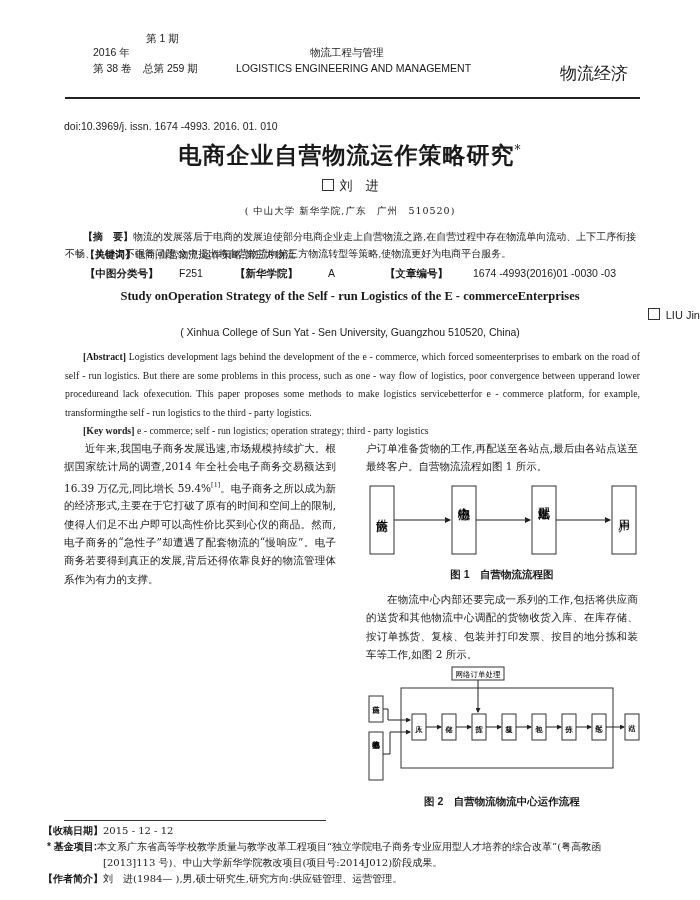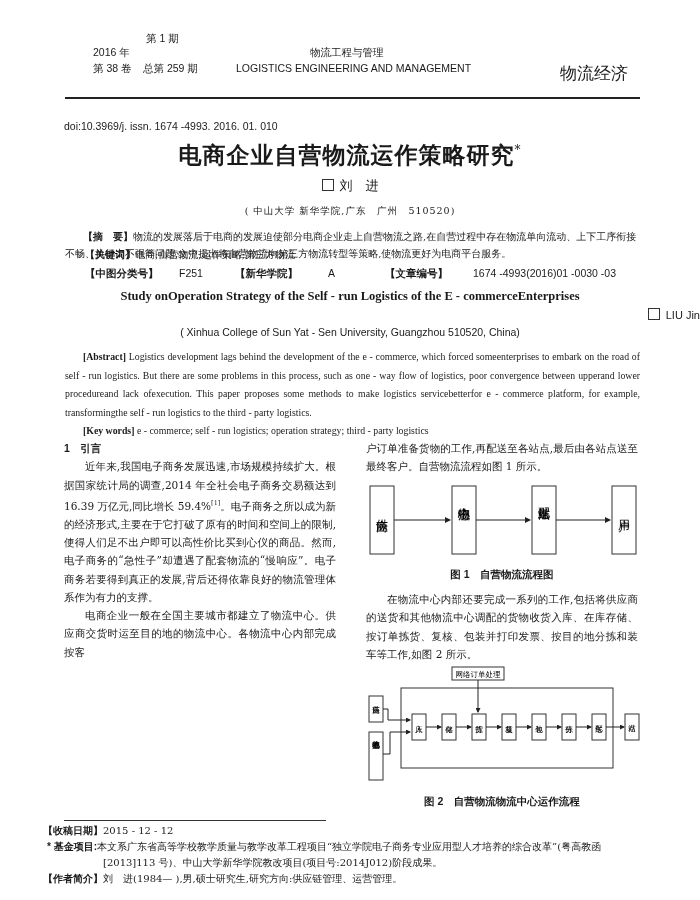--- a/index.html
+++ b/index.html
@@ -77,23 +77,21 @@
 
 <div class="abs en-title serif">Study onOperation Strategy of the Self - run Logistics of the E - commerceEnterprises</div>
 <div class="abs en-author sans"><span class="box-glyph"></span><span>LIU Jin</span></div>
 <div class="abs en-affil sans">( Xinhua College of Sun Yat - Sen University, Guangzhou 510520, China)</div>
 <div class="abs en-abs serif">
   <div style="text-indent:18px;"><b>[Abstract]</b> <span>Logistics development lags behind the development of the e - commerce, which forced someenterprises to embark on the road of self - run logistics. But there are some problems in this process, such as one - way flow of logistics, poor convergence between upperand lower procedureand lack ofexecution. This paper proposes some methods to make logistics servicebetterfor e - commerce platform, for example, transformingthe self - run logistics to the third - party logistics.</span></div>
   <div style="text-indent:18px;"><b>[Key words]</b> <span>e - commerce; self - run logistics; operation strategy; third - party logistics</span></div>
 </div>
 
 <div class="abs col col-left">
-  <div class="sec-h">1　引言</div>
   <p class="p"><span>近年来,我国电子商务发展迅速,市场规模持续扩大。根据国家统计局的调查,2014 年全社会电子商务交易额达到 16.39 万亿元,同比增长 59.4%</span><span class="cite">[1]</span><span>。电子商务之所以成为新的经济形式,主要在于它打破了原有的时间和空间上的限制,使得人们足不出户即可以高性价比买到心仪的商品。然而,电子商务的“急性子”却遭遇了配套物流的“慢响应”。电子商务若要得到真正的发展,背后还得依靠良好的物流管理体系作为有力的支撑。</span></p>
-  <p class="p">电商企业一般在全国主要城市都建立了物流中心。供应商交货时运至目的地的物流中心。各物流中心内部完成按客</p>
 </div>
 
 <div class="abs col col-right">
   <p style="margin:0;">户订单准备货物的工作,再配送至各站点,最后由各站点送至最终客户。自营物流流程如图 1 所示。</p>
 </div>
 
 <svg class="abs" style="left:360px;top:480px;" width="300" height="80">
   <defs>
     <marker id="ah" markerWidth="6" markerHeight="6" refX="5" refY="3" orient="auto">
         <path d="M0,0 L6,3 L0,6 z" fill="#222"></path>

